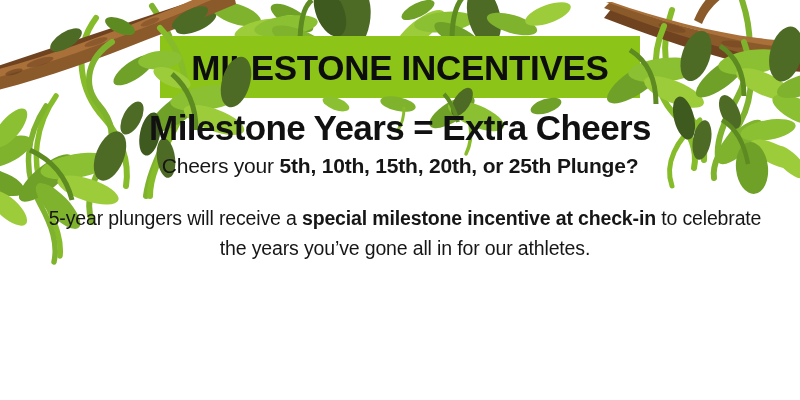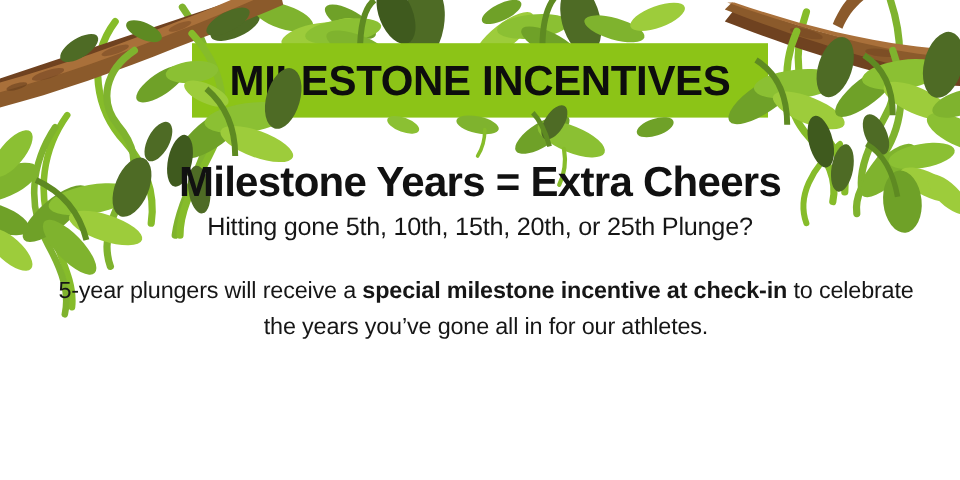--- a/index.html
+++ b/index.html
@@ -57,40 +57,39 @@
   }
 
   
   .content {
     position: absolute;
     left: 0;
     top: 108px;
     width: 800px;
     z-index: 4;
     text-align: center;
-    margin-top: 24px;
   }
   .headline {
     font-family: "Liberation Sans", sans-serif;
     font-weight: 700;
     font-size: 35px;
     letter-spacing: -0.6px;
     color: #111111;
     line-height: 1.12;
     margin: 0 0 6px 0;
   }
   .subhead {
     font-family: "Liberation Sans", sans-serif;
     font-size: 21px;
     color: #161616;
     line-height: 1.2;
     margin: 0;
     letter-spacing: -0.2px;
   }
-  .subhead b { font-weight: 400; }
+  .subhead b { font-weight: 700; }
 
   .para {
     font-family: "Liberation Sans", sans-serif;
     font-size: 19.5px;
     color: #161616;
     line-height: 1.52;
     letter-spacing: -0.15px;
     margin: 0;
     padding: 0 38px;
   }
@@ -259,19 +258,19 @@
       <path d="M470,124 C472,136 470,146 466,154" fill="none" stroke="#86BC2A" stroke-width="3.5" stroke-linecap="round"></path>
       <path d="M404,108 C404,118 402,124 398,130" fill="none" stroke="#86BC2A" stroke-width="3" stroke-linecap="round"></path>
       <ellipse cx="418" cy="10" rx="18" ry="7" fill="#6FA128" transform="rotate(-26 418 10)"></ellipse>
     </g>
   </svg>
 
   <div class="content">
 
     <h1 class="headline">Milestone Years = Extra Cheers</h1>
 
-    <p class="subhead"><span>Hitting gone </span><b>5th, 10th, 15th, 20th, or 25th Plunge?</b></p>
+    <p class="subhead"><span>Cheers your </span><b>5th, 10th, 15th, 20th, or 25th Plunge?</b></p>
 
     <p class="para para-1"><span>5-year plungers will receive a </span><b>special milestone incentive at check-in</b><span> to celebrate the years you’ve gone all in for our athletes.</span></p>
 
   </div>
 
 </div>
 
 </body></html>

